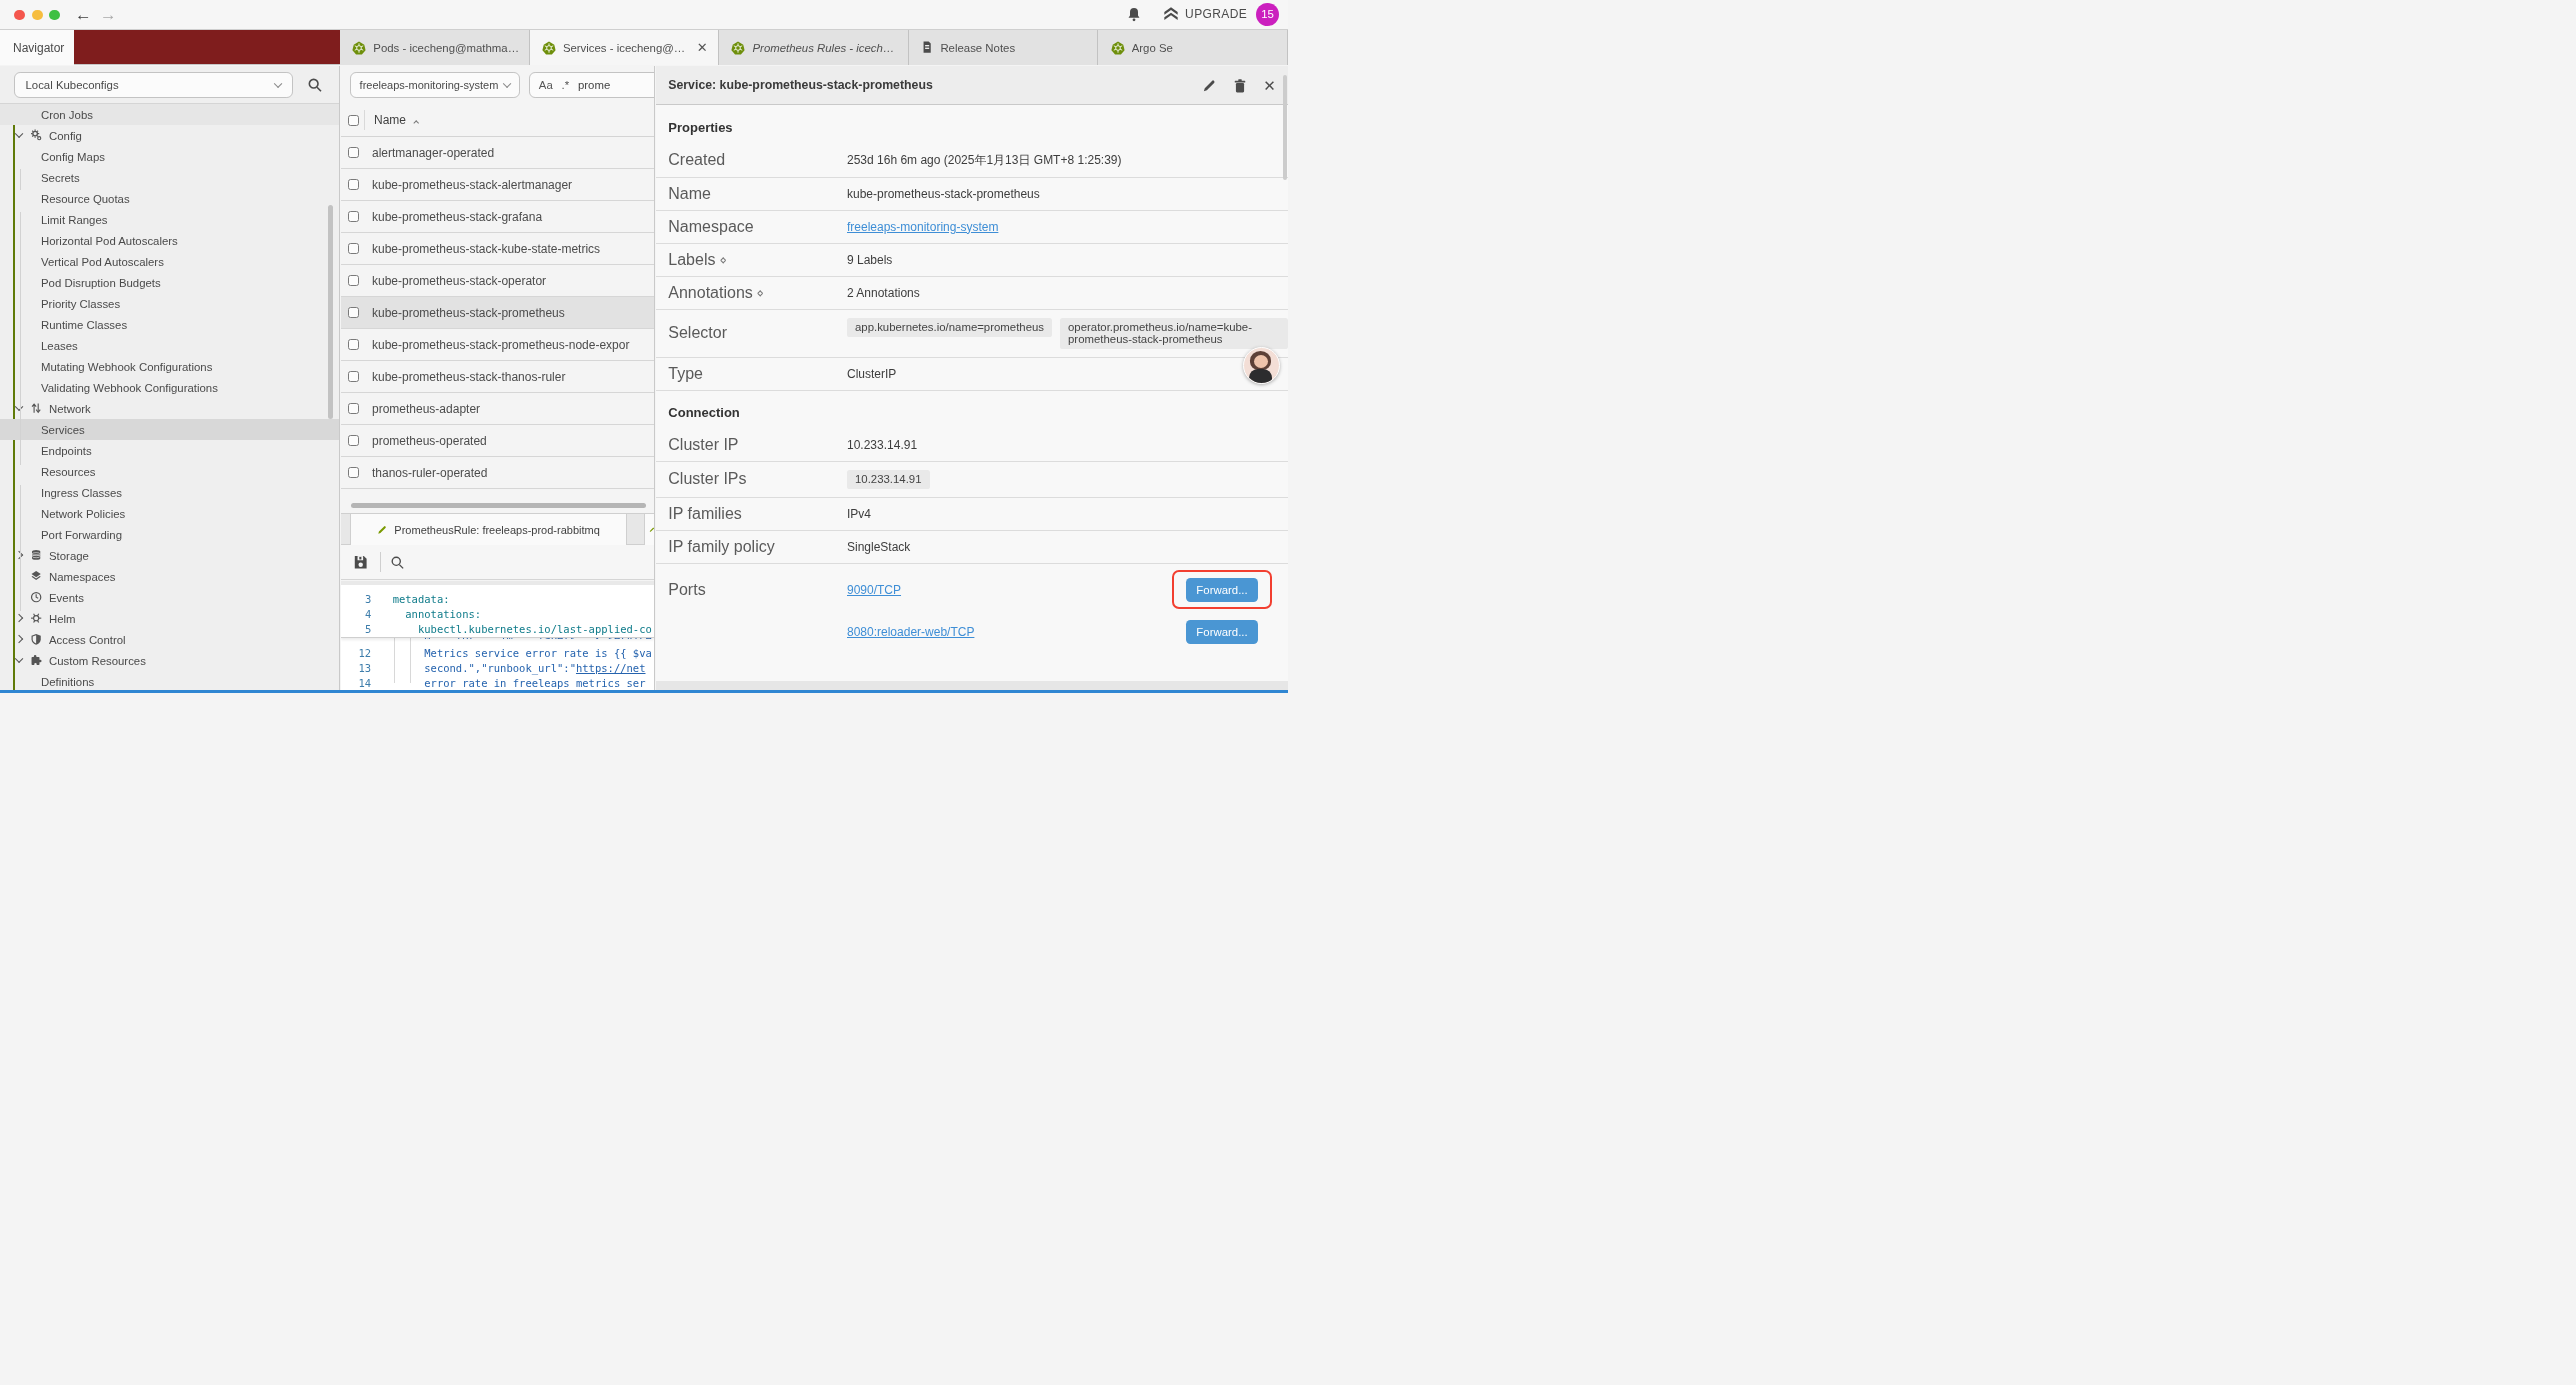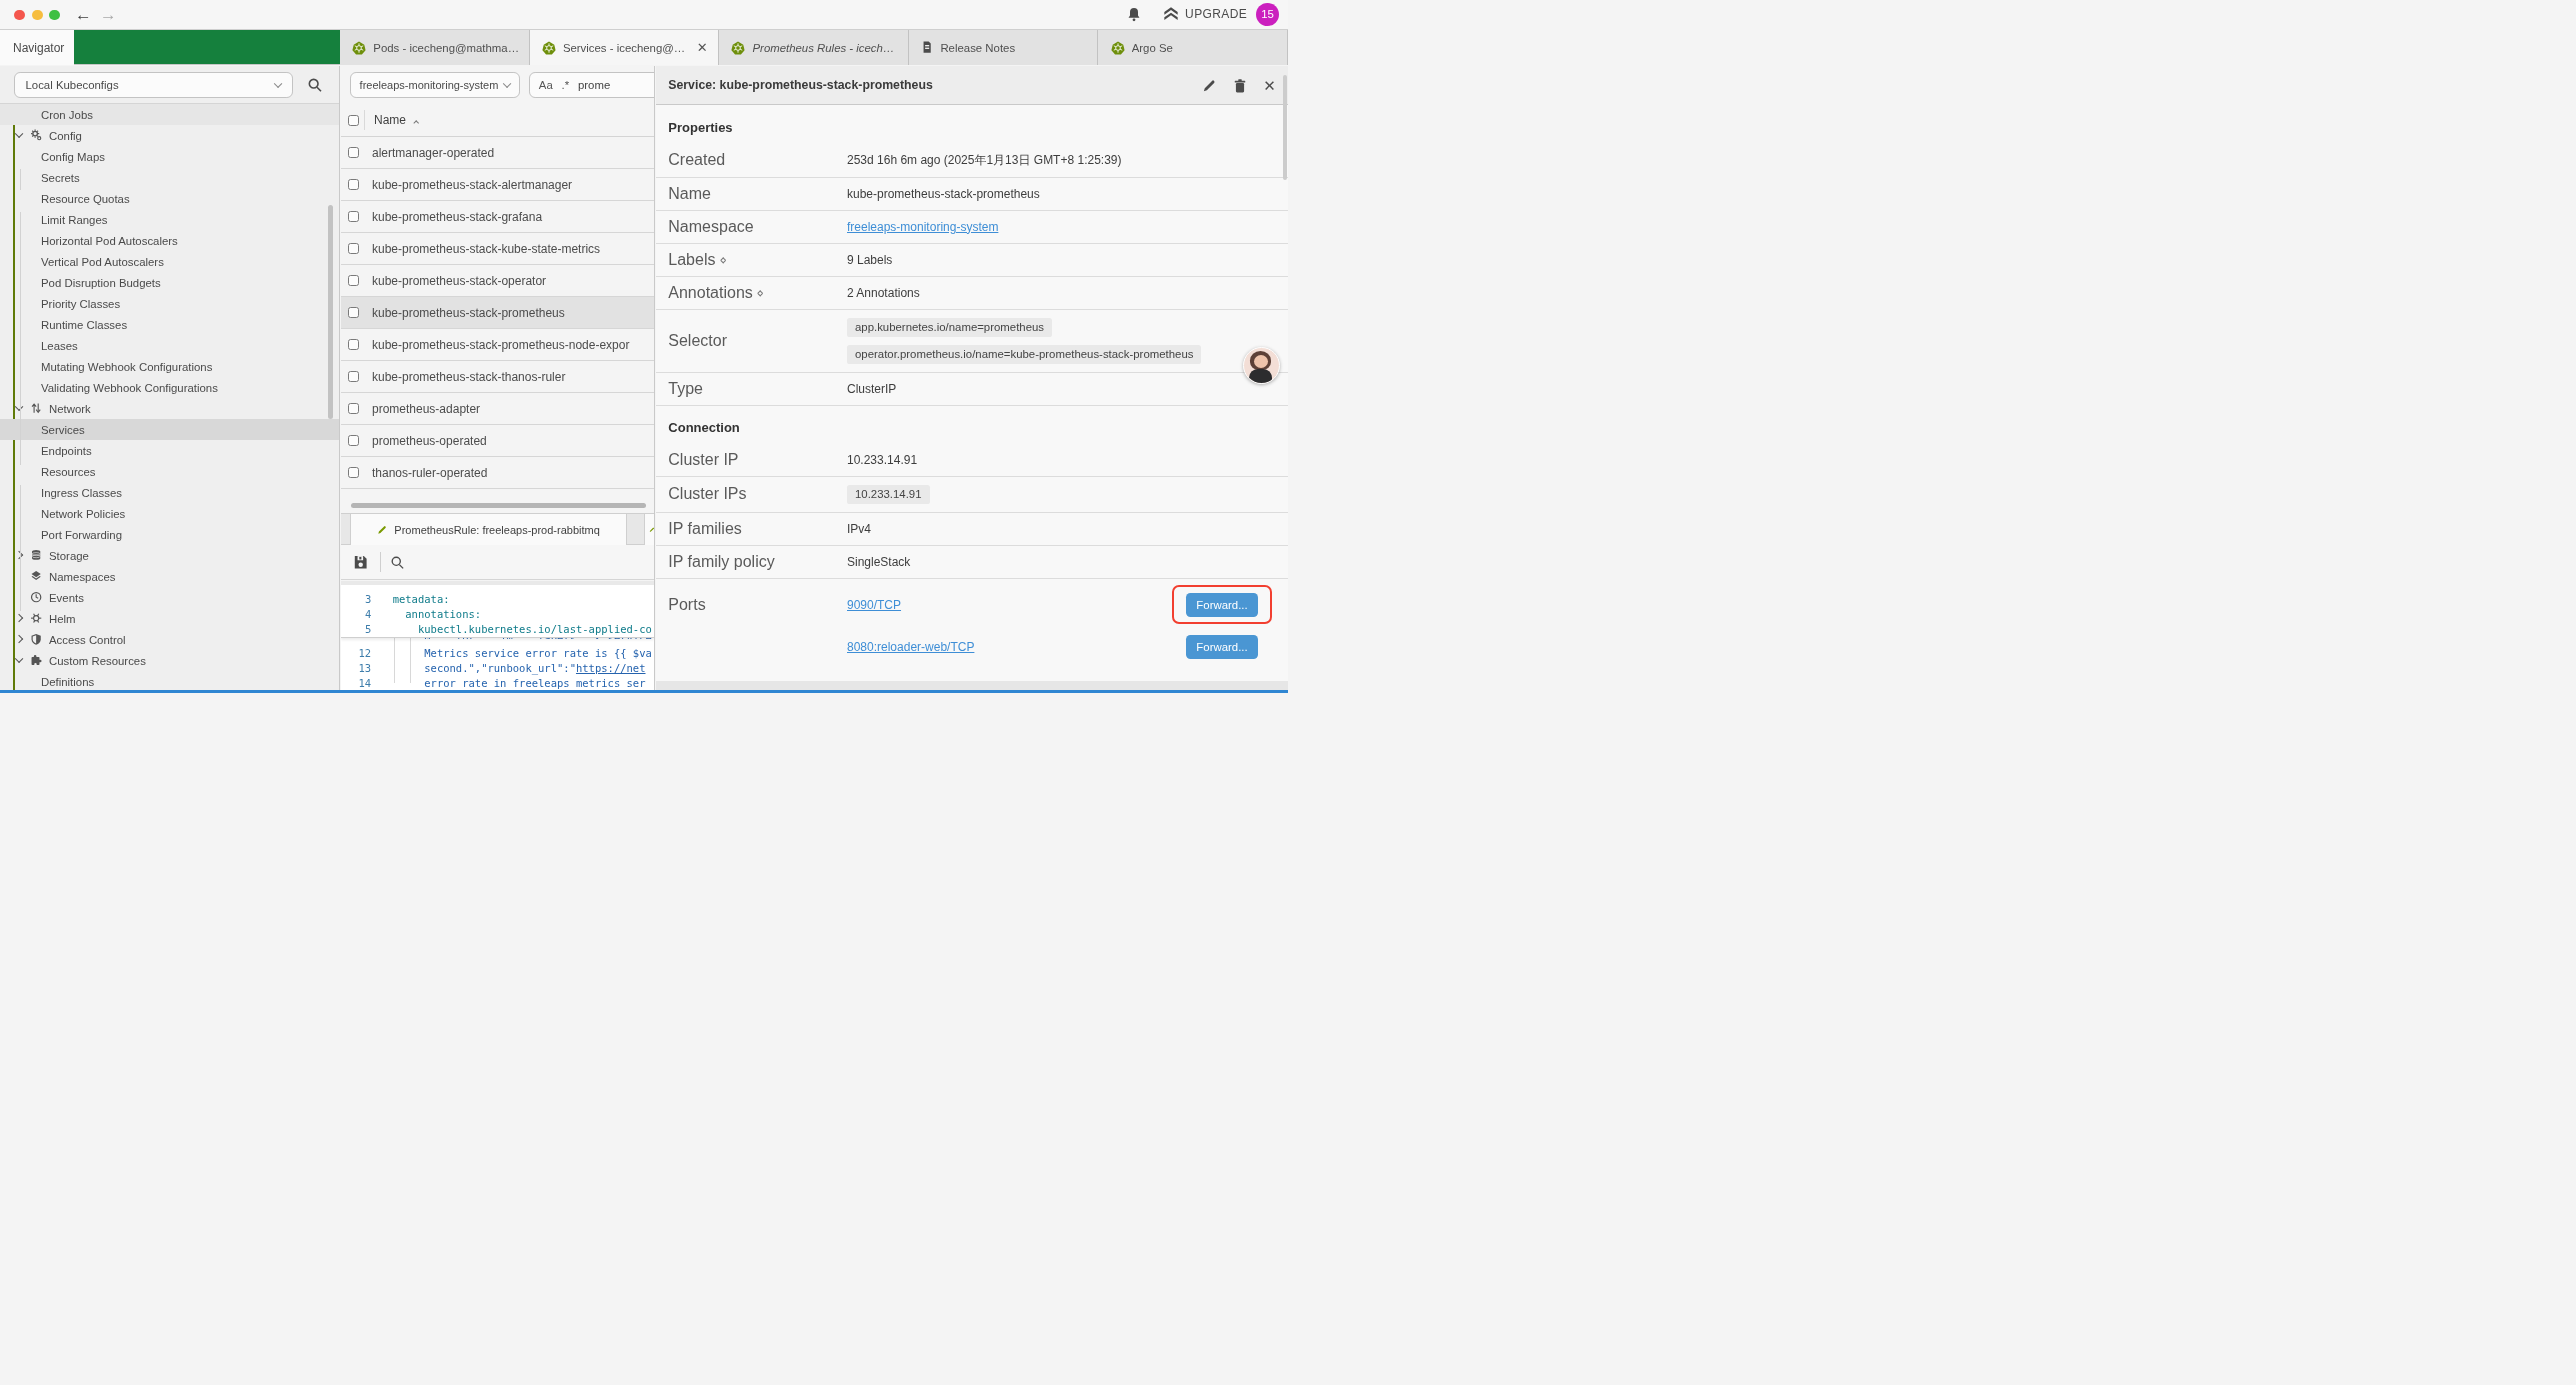--- a/index.html
+++ b/index.html
@@ -9,21 +9,21 @@
   
   #topbar { position:absolute; left:0; top:0; width:1288px; height:30px; background:#f6f6f6; border-bottom:0.9px solid #cfcfcf; }
   .tlight { position:absolute; top:9.6px; width:10.5px; height:10.5px; border-radius:50%; }
   #nav-back { position:absolute; left:75px; top:5.3px; font-size:16.7px; color:#3c3c3c; }
   #nav-fwd  { position:absolute; left:100px; top:5.3px; font-size:16.7px; color:#a9a9a9; }
   #bell { position:absolute; left:1126px; top:6.1px; }
   #upgrade { position:absolute; left:1163px; top:6.1px; display:flex; align-items:center; gap:6.1px; color:#4b4b4b; font-size:12px; letter-spacing:0.4px; }
   #badge { position:absolute; left:1256px; top:2.6px; width:23px; height:23px; border-radius:50%; background:#cb1fbe; color:#fff; font-size:11.4px; display:flex; align-items:center; justify-content:center; }
 
   
-  #tabstrip { position:absolute; left:0; top:30px; width:1288px; height:35px; background:#15803d; border-bottom:0.9px solid #c6c6c6; }
+  #tabstrip { position:absolute; left:0; top:30px; width:1288px; height:35px; background:#7f1d1d; border-bottom:0.9px solid #c6c6c6; }
   #navigator-tab { position:absolute; left:0; top:0; width:74px; height:35px; background:#fafafa; display:flex; align-items:center; padding-left:13px; font-size:12px; color:#4a4a4a; }
   #ktabs { position:absolute; left:340px; top:0; right:0; height:35px; display:flex; }
   .ktab { width:217px; height:35px; display:flex; align-items:center; gap:7px; padding:0 8.8px 0 12.3px; border-right:0.9px solid #c2c2c2; background:#e2e2e2; font-size:11.4px; color:#4f4f4f; overflow:hidden; white-space:nowrap; }
   .ktab.active { background:#f6f6f6; }
   .ktab .lbl { overflow:hidden; text-overflow:ellipsis; flex:1; }
   .ktab .close { font-size:13px; color:#555; padding:0 1.8px; }
   .ktab.italic .lbl { font-style:italic; }
 
   
   #sidebar { position:absolute; left:0; top:66px; width:340px; bottom:0; background:#efefef; border-right:0.9px solid #c9c9c9; }
@@ -87,21 +87,21 @@
   #detail-title { font-size:12.3px; font-weight:bold; color:#3a3a3a; padding-left:12.3px; }
   #detail-actions { position:absolute; right:12.3px; top:0; height:39px; display:flex; align-items:center; gap:16px; }
   #detail-body { position:absolute; left:0; top:40px; right:0; bottom:0; overflow:hidden; }
   .sect-head { font-size:13px; font-weight:bold; color:#333; padding:14px 0 8.8px 12.3px; }
   .prow { position:relative; border-bottom:0.9px solid #dcdcdc; display:flex; align-items:center; min-height:33px; }
   .prow:last-child { border-bottom:none; }
   .prow .plabel { position:absolute; left:12.3px; font-size:16px; color:#5a5a5a; display:flex; align-items:center; gap:5.3px; }
   .prow .pvalue { margin-left:191px; font-size:12px; color:#3d3d3d; padding:8px 0; }
   a.link { color:#3e8ed6; text-decoration:underline; cursor:pointer; }
   .chip { display:inline-block; background:#e9e9e9; border-radius:2.6px; padding:3.5px 8px; font-size:11.4px; color:#444; }
-  .chips-stack { display:flex; flex-direction:column; gap:8px; align-items:flex-start; }
+  .chips-stack { display:flex; flex-direction:row; gap:8px; align-items:flex-start; }
   .sorticon { display:inline-flex; flex-direction:column; gap:1.8px; }
   .port-line { position:relative; display:flex; align-items:center; min-height:42px; }
   .fwd-btn { position:absolute; right:30px; width:72px; height:24.6px; background:#4a96d3; color:#fff; border:none; border-radius:4.4px; font-size:11.4px; font-family:"Liberation Sans",sans-serif; cursor:pointer; }
   .red-box { position:absolute; right:16px; width:100px; height:39px; border:2.6px solid #f23f30; border-radius:7px; z-index:3; pointer-events:none; }
   #avatar { position:absolute; left:587px; top:281px; width:37px; height:37px; border-radius:50%; background:#f3ded6; border:1.8px solid #fff; box-shadow:0 0.9px 3.5px rgba(0,0,0,.3); overflow:hidden; z-index:4; }
   #avatar .hair { position:absolute; left:6.1px; top:2.6px; width:21px; height:19px; border-radius:50% 50% 42% 42%; background:#5d4037; }
   #avatar .face { position:absolute; left:9.6px; top:7px; width:14px; height:13px; border-radius:50%; background:#eec3ab; }
   #avatar .body { position:absolute; left:5.3px; top:21px; width:23px; height:14px; border-radius:8.8px 8.8px 0 0; background:#2c2c2e; }
   #detail-scroll { position:absolute; right:0.9px; top:8.8px; width:4.4px; height:105px; background:#cccccc; border-radius:2.6px; }
   #detail-bottomstrip { position:absolute; left:0; bottom:3.5px; width:100%; height:8.8px; background:#e6e6e6; }

